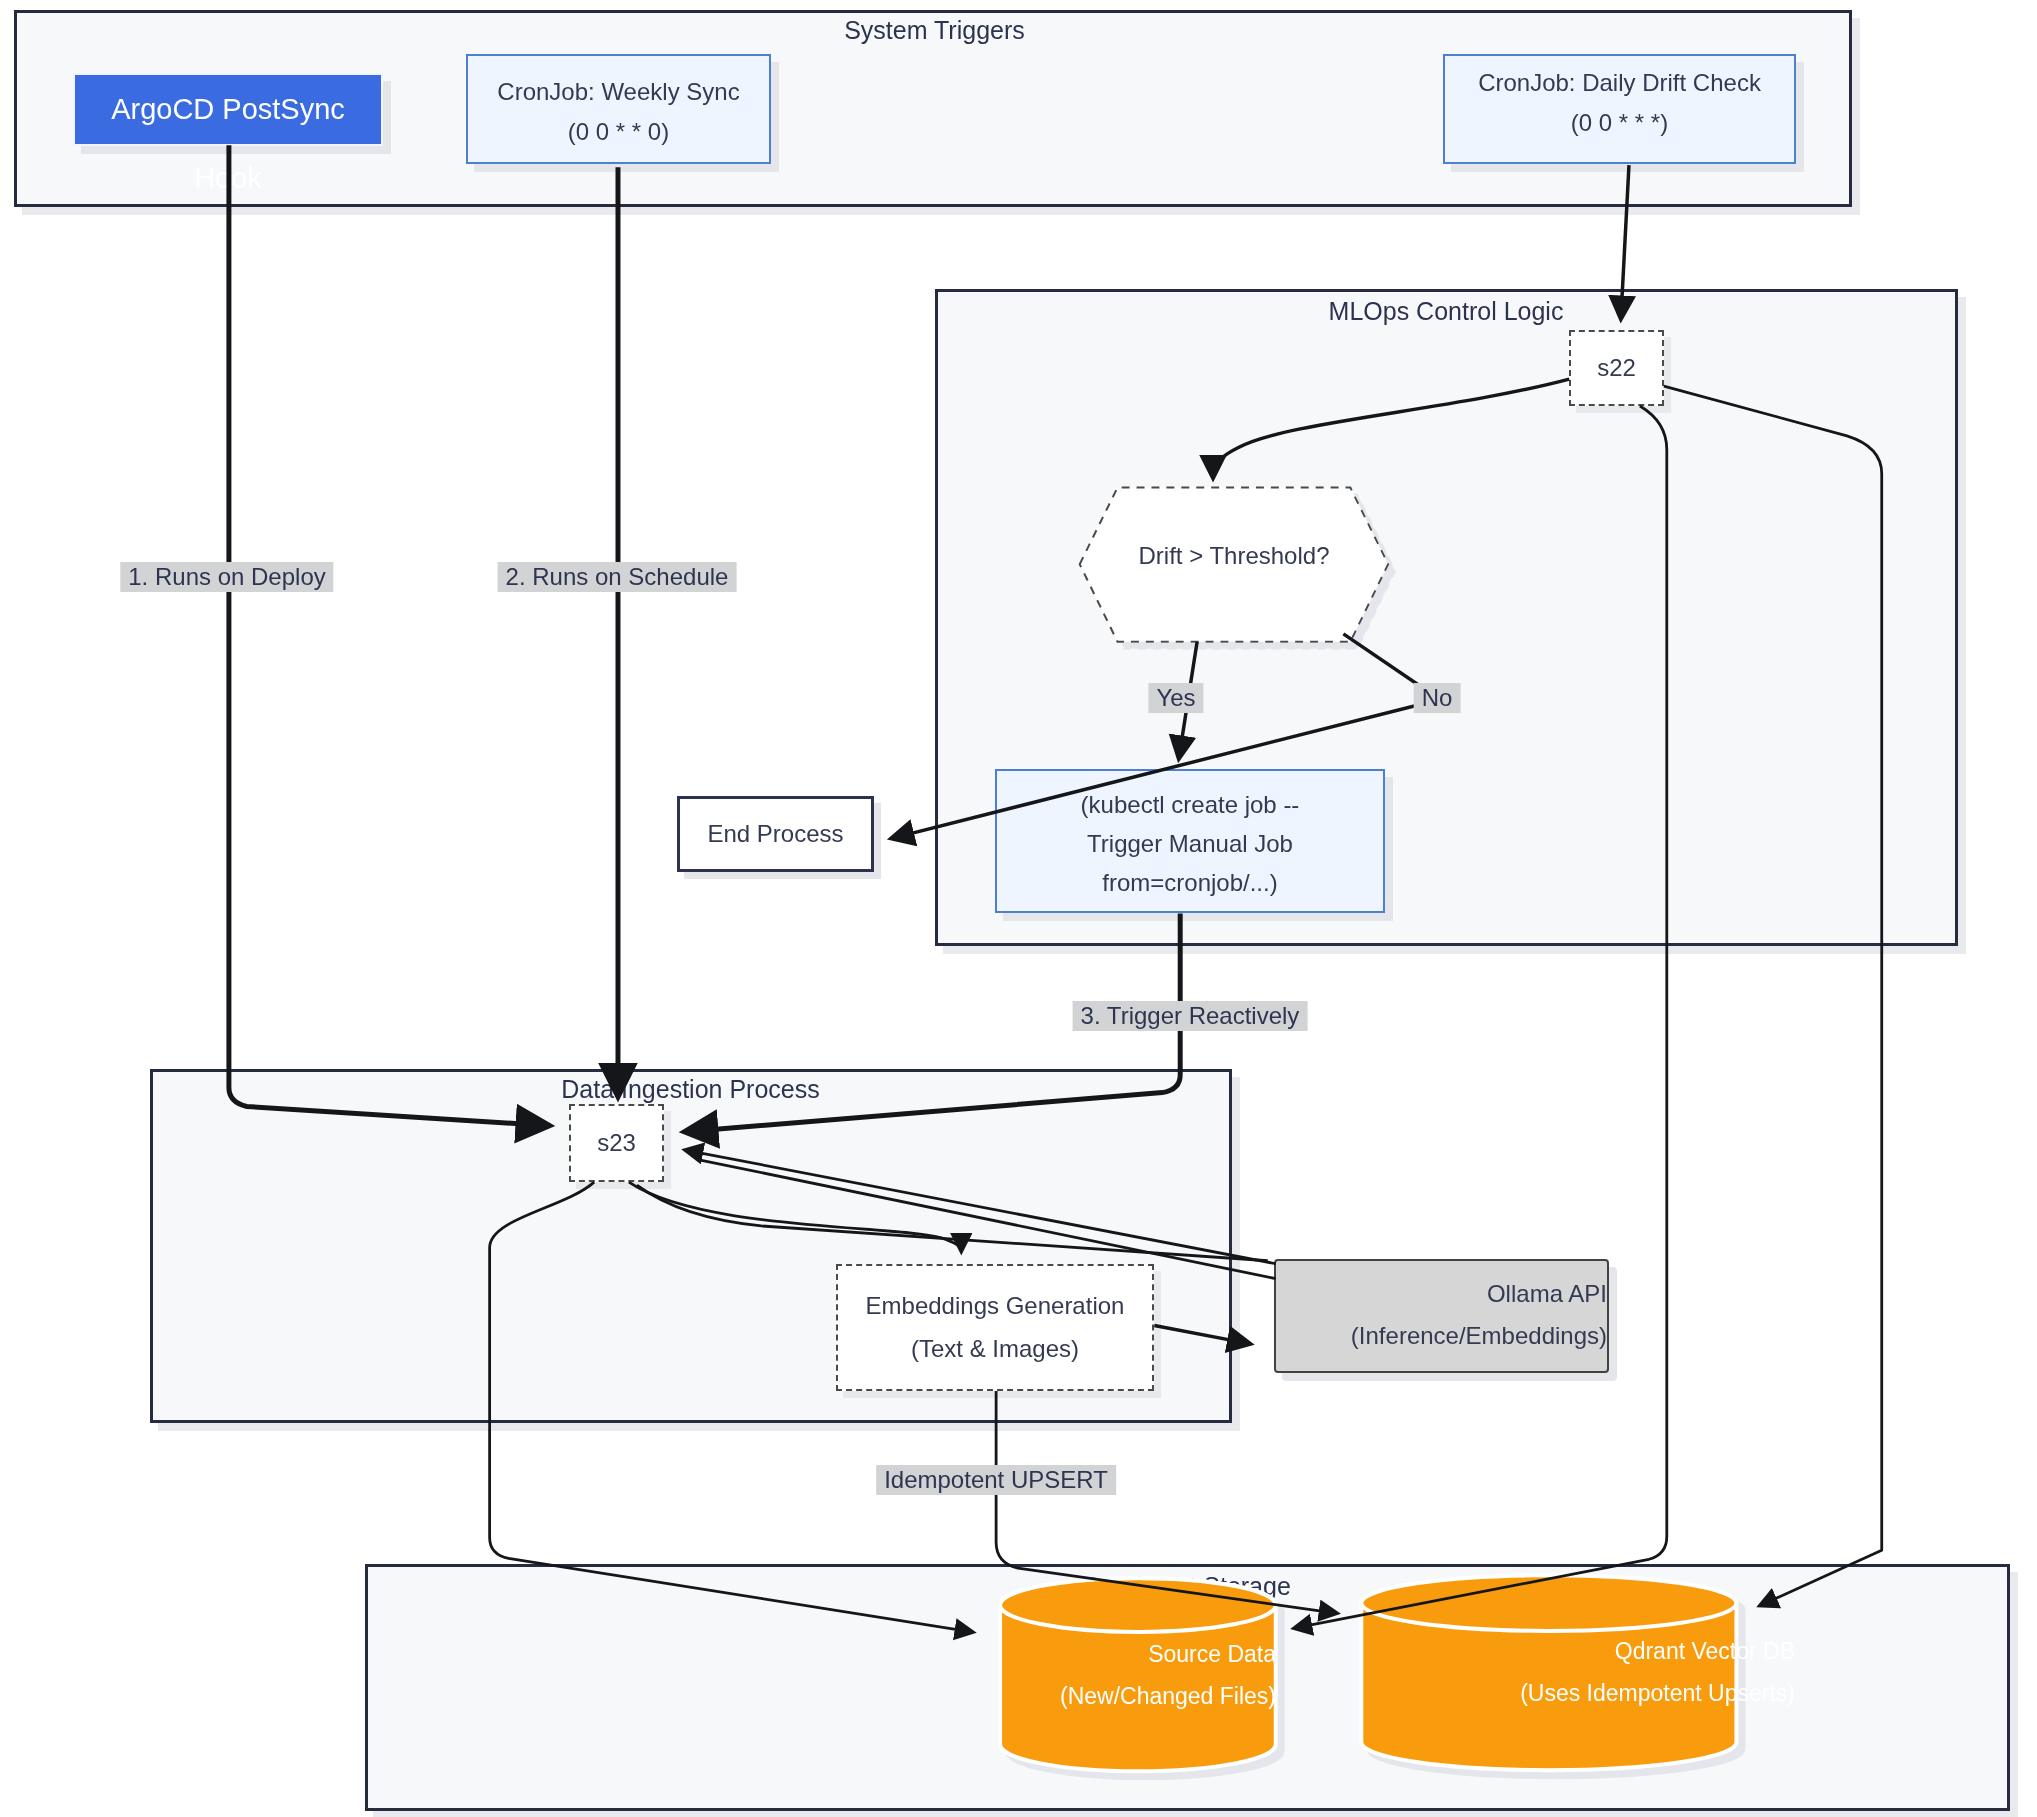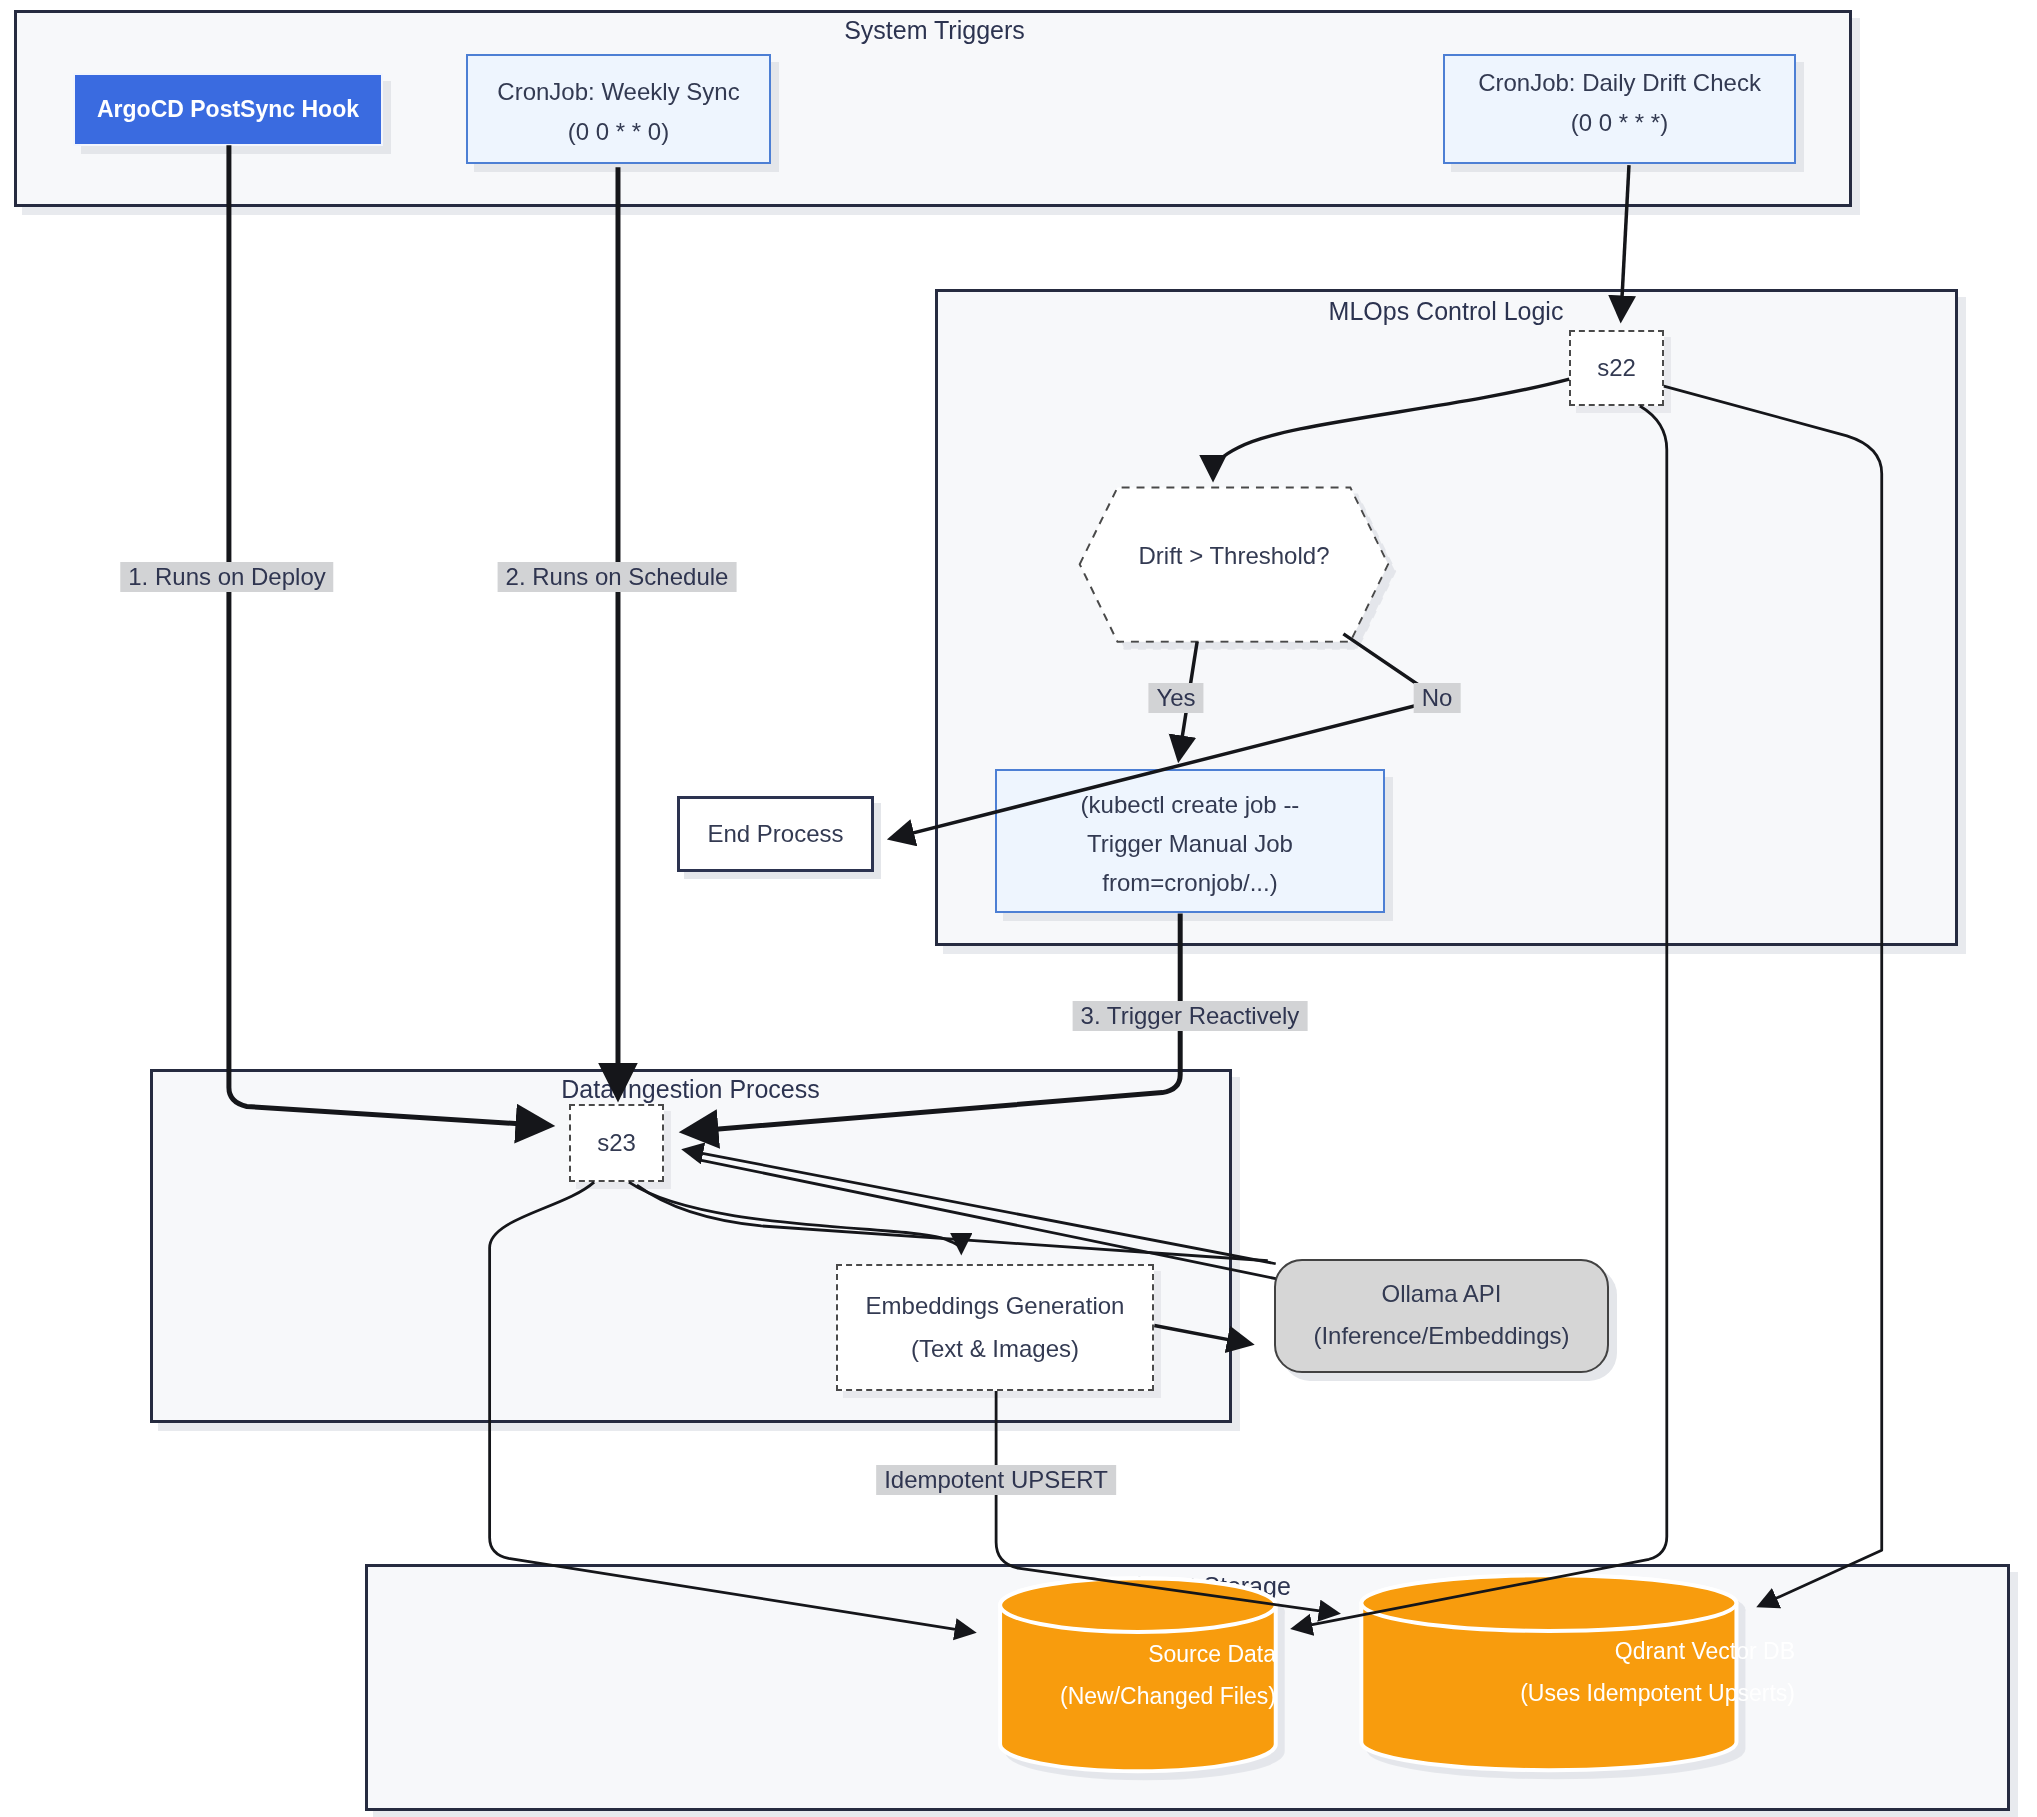--- a/index.html
+++ b/index.html
@@ -11,21 +11,21 @@
   .stage{position:relative;width:2038px;height:1818px;background:#fff;overflow:hidden;
          font-family:"Liberation Sans","DejaVu Sans",sans-serif;color:var(--text-dark);}
   .container{position:absolute;background:var(--cont-fill);border:3px solid var(--cont-border);
              box-shadow:8px 8px 0 rgba(205,209,218,.45);z-index:0;box-sizing:border-box;}
   .cont-label{position:absolute;left:0;right:0;text-align:center;font-size:25px;color:#2c3350;z-index:1;}
   .node{position:absolute;z-index:2;box-sizing:border-box;text-align:center;font-size:24px;}
   .n-blue{background:var(--accent-blue);color:#fff;border:2px solid #f2f5fd;box-shadow:8px 8px 0 #e4e6ea;}
   .n-lblue{background:var(--light-blue);border:2px solid var(--blue-border);box-shadow:8px 8px 0 #e4e6ea;}
   .n-plain{background:#fff;border:3px solid #2c3350;box-shadow:7px 7px 0 #e4e6ea;}
   .n-dash{background:#fff;border:2px dashed #4a4a4a;box-shadow:7px 7px 0 #e8e9ed;}
-  .n-gray{background:var(--gray-fill);border:2px solid #424242;border-radius:28px;box-shadow:8px 8px 0 #e4e6ea;}
+  .n-gray{background:var(--gray-fill);border:2px solid #424242;border-radius:4px;box-shadow:8px 8px 0 #e4e6ea;text-align:right;}
   .edge-label{position:absolute;transform:translate(-50%,-50%);background:var(--label-bg);
               color:#2f3550;font-size:24px;padding:1px 8px;z-index:4;white-space:nowrap;}
   .cyl-label{position:absolute;z-index:4;color:#fff;text-align:right;font-size:23px;line-height:42px;}
   .hex-label{position:absolute;z-index:4;text-align:center;font-size:24px;color:var(--text-dark);}
   svg.wires{position:absolute;left:0;top:0;z-index:3;pointer-events:none;}
   svg .edge{fill:none;stroke:var(--edge);stroke-linejoin:round;stroke-linecap:butt;}
   .e-thick{stroke-width:5px;} .e-med{stroke-width:3.5px;} .e-thin{stroke-width:2.8px;}
   .line{display:block;}
 </style>
 </head>
@@ -38,21 +38,21 @@
 
   <div class="container" style="left:935px;top:289px;width:1023px;height:657px;"></div>
   <div class="cont-label" style="top:297px;left:854px;">MLOps Control Logic</div>
 
   <div class="container" style="left:150px;top:1069px;width:1082px;height:354px;"></div>
   <div class="cont-label" style="top:1075px;left:-657px;">Data Ingestion Process</div>
 
   <div class="container" style="left:365px;top:1564px;width:1645px;height:247px;"></div>
   <div class="cont-label" style="top:1572px;left:338px;">Persistent Storage</div>
 
-  <div class="node n-blue" style="left:73px;top:73px;width:310px;height:73px;line-height:69px;font-size:23px;font-weight:bold;">
+  <div class="node n-blue" style="left:73px;top:73px;width:310px;height:73px;line-height:69px;font-size:29px;">
     <span>ArgoCD PostSync Hook</span>
   </div>
 
   <div class="node n-lblue" style="left:466px;top:54px;width:305px;height:110px;padding-top:16px;line-height:40px;">
     <span class="line">CronJob: Weekly Sync</span>
     <span class="line">(0 0 * * 0)</span>
   </div>
 
   <div class="node n-lblue" style="left:1443px;top:54px;width:353px;height:110px;padding-top:7px;line-height:40px;">
     <span class="line">CronJob: Daily Drift Check</span>

